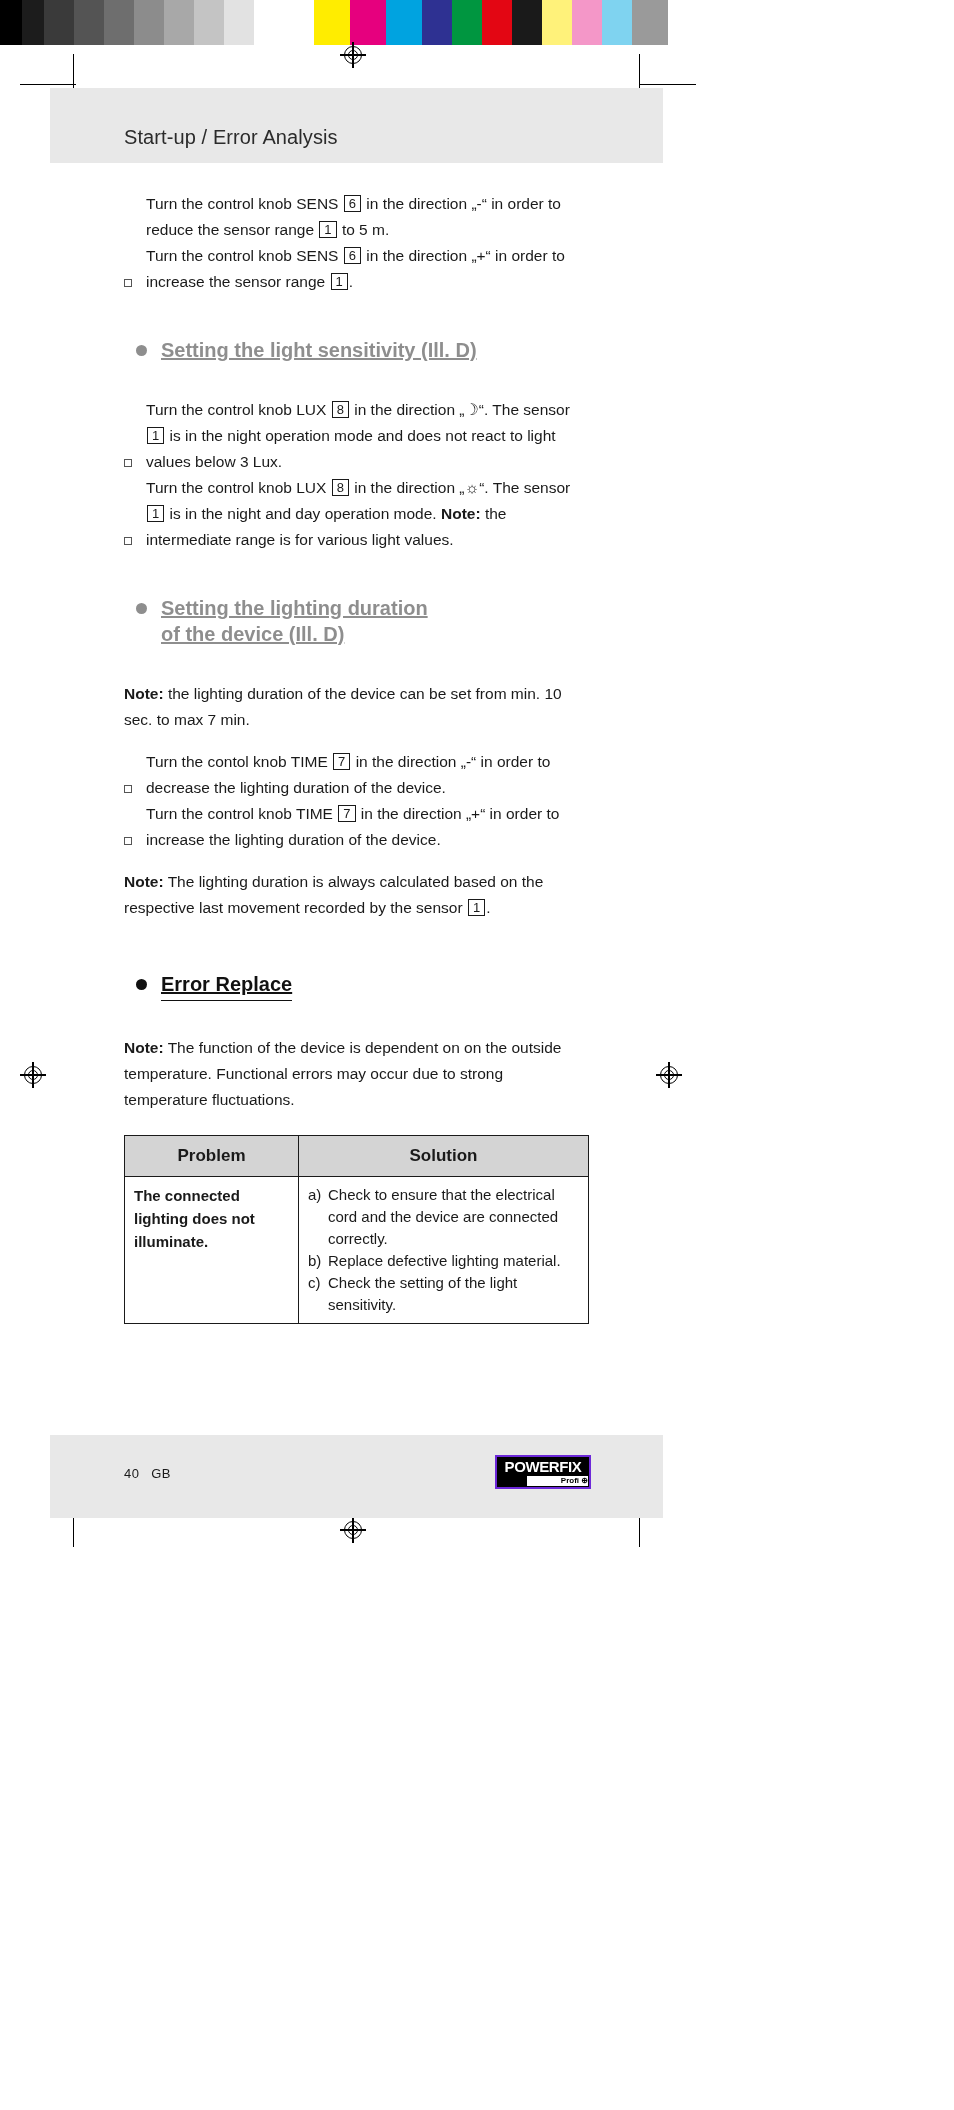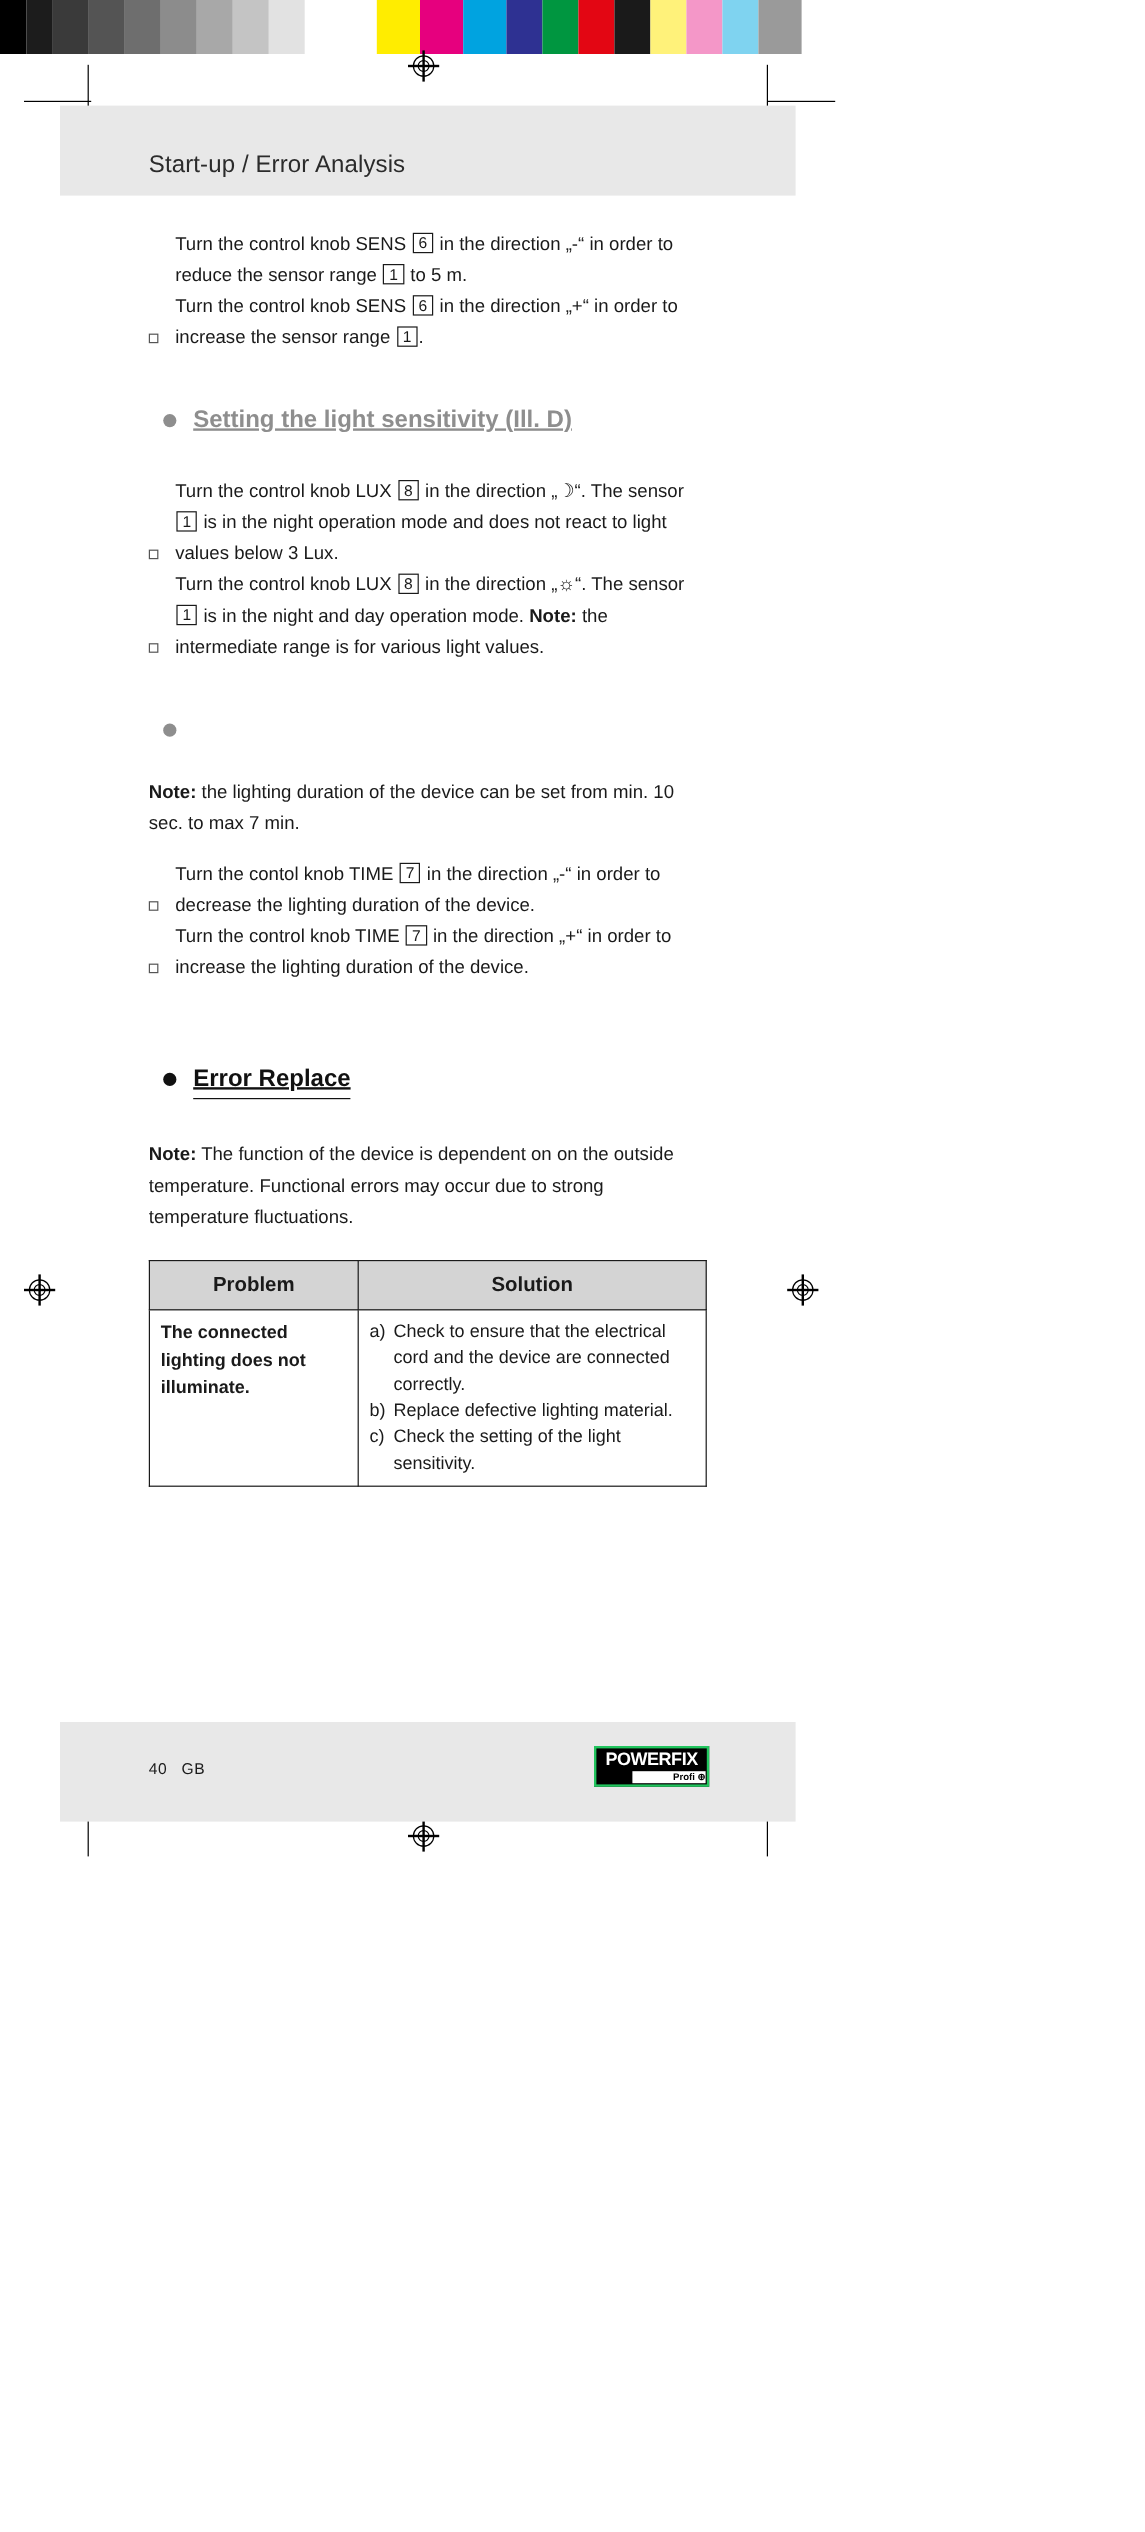--- a/index.html
+++ b/index.html
@@ -90,21 +90,21 @@
     color: #1a1a1a;
     letter-spacing: .4px;
   }
   .page-footer .pagenum .gb { margin-left: 12px; margin-top: 20px; }
 
   .logo {
     position: absolute;
     right: 72px; top: 20px;
     width: 96px; height: 34px;
     background: #000;
-    border: 2px solid #22c55e;
+    border: 2px solid #6d28d9;
     display: flex;
     flex-direction: column;
     align-items: stretch;
     justify-content: center;
   }
   .logo .lw {
     color: #fff;
     font-size: 15px;
     font-weight: bold;
     letter-spacing: -0.4px;
@@ -314,20 +314,24 @@
         <div class="bullet-row">
           <div class="sq"><span class="sqmark"></span></div>
           <div class="txt">Turn the control knob LUX <span class="num">8</span> in the direction „<span style="font-size: 16px;">☼</span>“. The sensor <span class="num">1</span> is in the night and day operation mode. <b>Note:</b> the intermediate range is for various light values.</div>
         </div>
       </div>
 
     <div class="gap-a"></div>
 
     <h2 class="sec">
       <span class="dot"></span>
+      <span class="htxt">
+        <span>Setting the lighting duration</span><br>
+        <span>of the device (Ill. D)</span>
+      </span>
     </h2>
 
     <div class="gap-b"></div>
 
     <p style="margin:0">
       <b>Note:</b><span> the lighting duration of the device can be set from min. 10 sec. to max 7 min.</span>
     </p>
 
     <div class="gap-c"></div>
 
@@ -337,20 +341,23 @@
           <div class="txt">Turn the contol knob TIME <span class="num">7</span> in the direction „-“ in order to decrease the lighting duration of the device.</div>
         </div>
         <div class="bullet-row">
           <div class="sq"><span class="sqmark"></span></div>
           <div class="txt">Turn the control knob TIME <span class="num">7</span> in the direction „+“ in order to increase the lighting duration of the device.</div>
         </div>
       </div>
 
     <div class="gap-c"></div>
 
+    <p style="margin:0">
+      <b>Note:</b><span id="ld-note-bottom"> The lighting duration is always calculated based on the respective last movement recorded by the sensor <span class="num">1</span>.</span>
+    </p>
 
     <div style="height:38px"></div>
 
     <h2 class="sec black">
       <span class="dot"></span>
       <span class="htxt">Error Replace</span>
     </h2>
 
     <div class="gap-b"></div>
 

